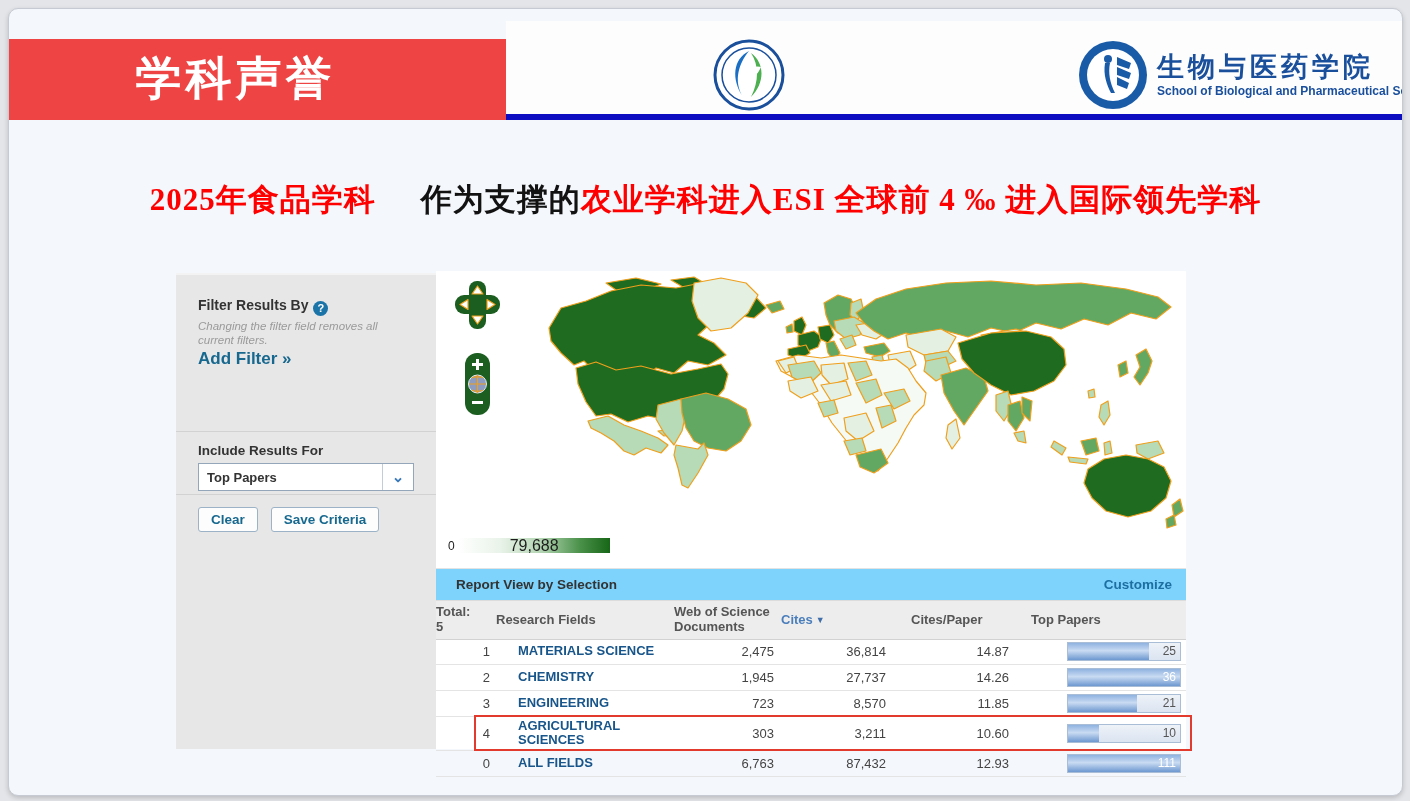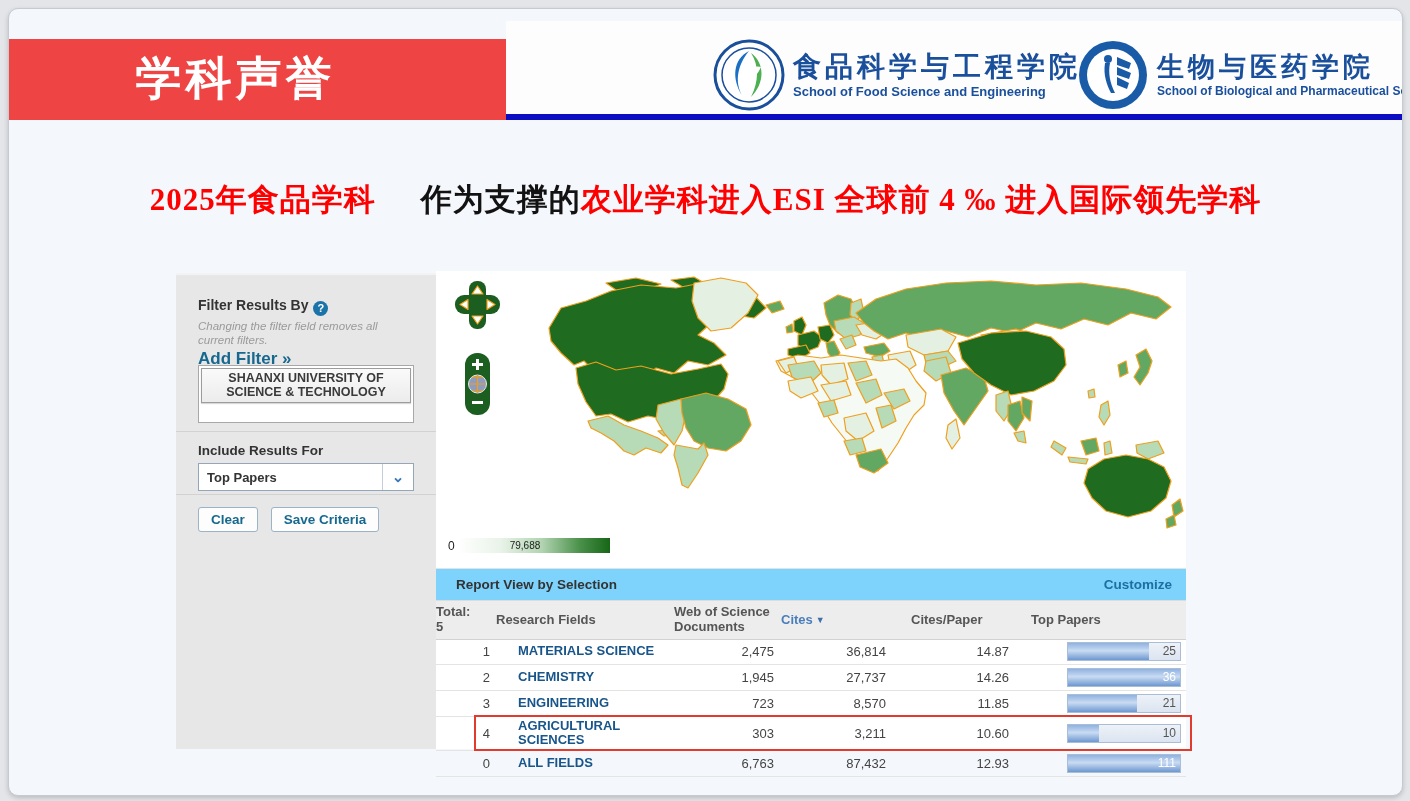--- a/index.html
+++ b/index.html
@@ -41,21 +41,21 @@
   .dropdown{position:absolute;left:22px;top:188px;width:214px;height:26px;background:#fff;border:1px solid #93a6ba;display:flex;align-items:center;}
   .dropdown .val{flex:1;padding-left:8px;font-size:13px;font-weight:bold;color:#333;}
   .dropdown .chev{width:30px;align-self:stretch;border-left:1px solid #c2cdd9;display:flex;align-items:center;justify-content:center;color:#3a7ab8;font-size:15px;font-weight:bold;}
   .btn-row{position:absolute;left:22px;top:232px;display:flex;gap:13px;}
   .esi-btn{background:#fdfdfd;border:1px solid #9cb2c6;border-radius:3px;font-size:13.5px;font-weight:bold;color:#17688f;padding:4px 12px;cursor:pointer;font-family:"Liberation Sans",sans-serif;}
 
   
   .legend{position:absolute;left:12px;top:267px;display:flex;align-items:center;}
   .legend-min{font-size:12px;color:#222;margin-right:3px;}
   .legend-bar{width:152px;height:15px;position:relative;background:linear-gradient(90deg,#ffffff 0%,#e9f3e9 28%,#b2d4b2 55%,#4b914b 80%,#176617 100%);}
-  .legend-max{position:absolute;left:52px;top:0;font-size:10px;color:#1d1d1d;line-height:15px;}
+  .legend-max{position:absolute;left:52px;top:0;font-size:16px;color:#1d1d1d;line-height:15px;}
 
   
   .report-row{position:absolute;left:0;right:0;top:297px;height:32px;border-top:1px solid #e3e3e3;background:#7dd3fc;}
   .report-title{position:absolute;left:20px;top:0;line-height:32px;font-size:13.5px;font-weight:bold;color:#333;}
   .customize{position:absolute;right:14px;top:0;line-height:32px;font-size:13.5px;font-weight:bold;color:#1c6fa0;cursor:pointer;}
 
   
   .grid{display:grid;grid-template-columns:60px 172px 113px 130px 120px 155px;align-items:center;}
   .thead{position:absolute;left:0;right:0;top:329px;height:38px;background:#ededed;border-top:1px solid #dcdcdc;border-bottom:1px solid #d2d2d2;font-size:13px;font-weight:bold;color:#555;}
   .thead .h{text-align:left;line-height:1.15;}
@@ -95,24 +95,20 @@
   <div class="blue-line"></div>
 
   <div class="logo logo1" style="left:704px;">
     <svg class="emblem" viewBox="0 0 72 72">
       <circle cx="36" cy="36" r="34" fill="#ffffff" stroke="#1a4f9c" stroke-width="3"></circle>
       <circle cx="36" cy="36" r="27" fill="#ffffff" stroke="#1a4f9c" stroke-width="1.5"></circle>
       <path d="M36 12 C20 20 18 40 30 58 C20 42 26 24 36 12 Z" fill="#1a6fc4"></path>
       <path d="M38 14 C52 24 52 44 38 58 C46 42 46 26 38 14 Z" fill="#4caf50"></path>
       <path d="M30 38 C34 30 42 26 48 28 C44 38 36 42 30 38 Z" fill="#ffffff"></path>
     </svg>
-    <div class="ltext">
-      <div class="cn">食品科学与工程学院</div>
-      <div class="en">School of Food Science and Engineering</div>
-    </div>
   </div>
 
   <div class="logo logo2" style="left:1068px;">
     <svg class="emblem" viewBox="0 0 72 72">
       <circle cx="36" cy="36" r="34" fill="#1a5ba8"></circle>
       <circle cx="36" cy="36" r="26" fill="#ffffff"></circle>
       <path d="M28 24 C26 36 30 46 34 54 L38 54 C33 44 31 34 33 24 Z" fill="#1a5ba8"></path>
       <circle cx="31" cy="20" r="4" fill="#1a5ba8"></circle>
       <path d="M40 18 L54 24 L52 30 L40 26 Z M40 28 L54 34 L52 40 L40 36 Z M40 38 L52 44 L50 50 L40 46 Z" fill="#1a5ba8"></path>
     </svg>
@@ -125,23 +121,20 @@
   <div class="headline"><span>2025年食品学科</span><span class="black">作为支撑的</span><span>农业学科进入ESI 全球前 4 ‰  进入国际领先学科</span></div>
 
   <div class="esi">
 
     <div class="side">
       <div class="sec1"></div>
       <div class="sec2"></div>
       <div class="filter-title"><span>Filter Results By</span><span class="help">?</span></div>
       <div class="filter-note">Changing the filter field removes all current filters.</div>
       <div class="add-filter">Add Filter »</div>
-      <div class="uni-box">
-        <div class="uni-item">SHAANXI UNIVERSITY OF SCIENCE &amp; TECHNOLOGY</div>
-      </div>
       <div class="include-label">Include Results For</div>
       <div class="dropdown">
         <span class="val">Top Papers</span>
         <span class="chev">⌄</span>
       </div>
       <div class="btn-row">
         <button class="esi-btn">Clear</button>
         <button class="esi-btn">Save Criteria</button>
       </div>
     </div>

